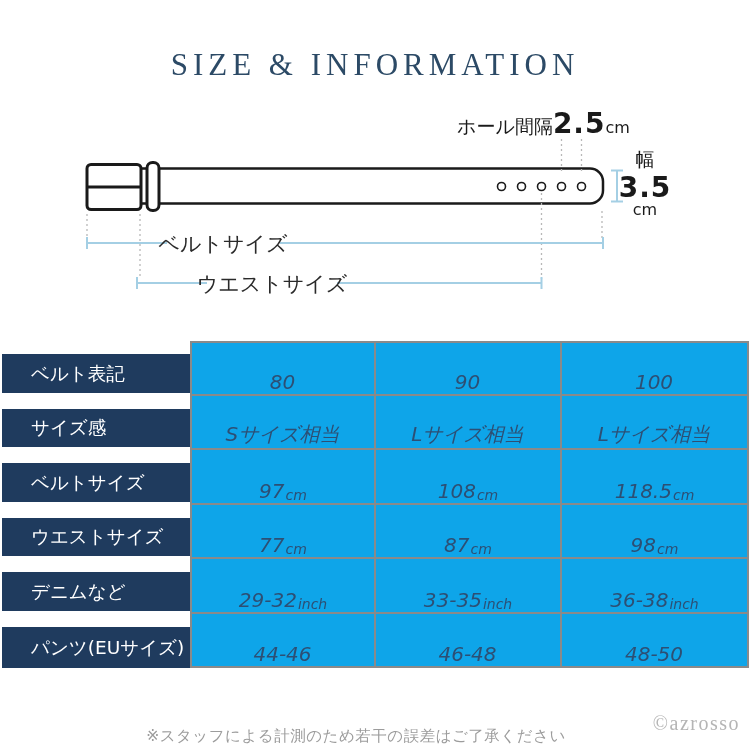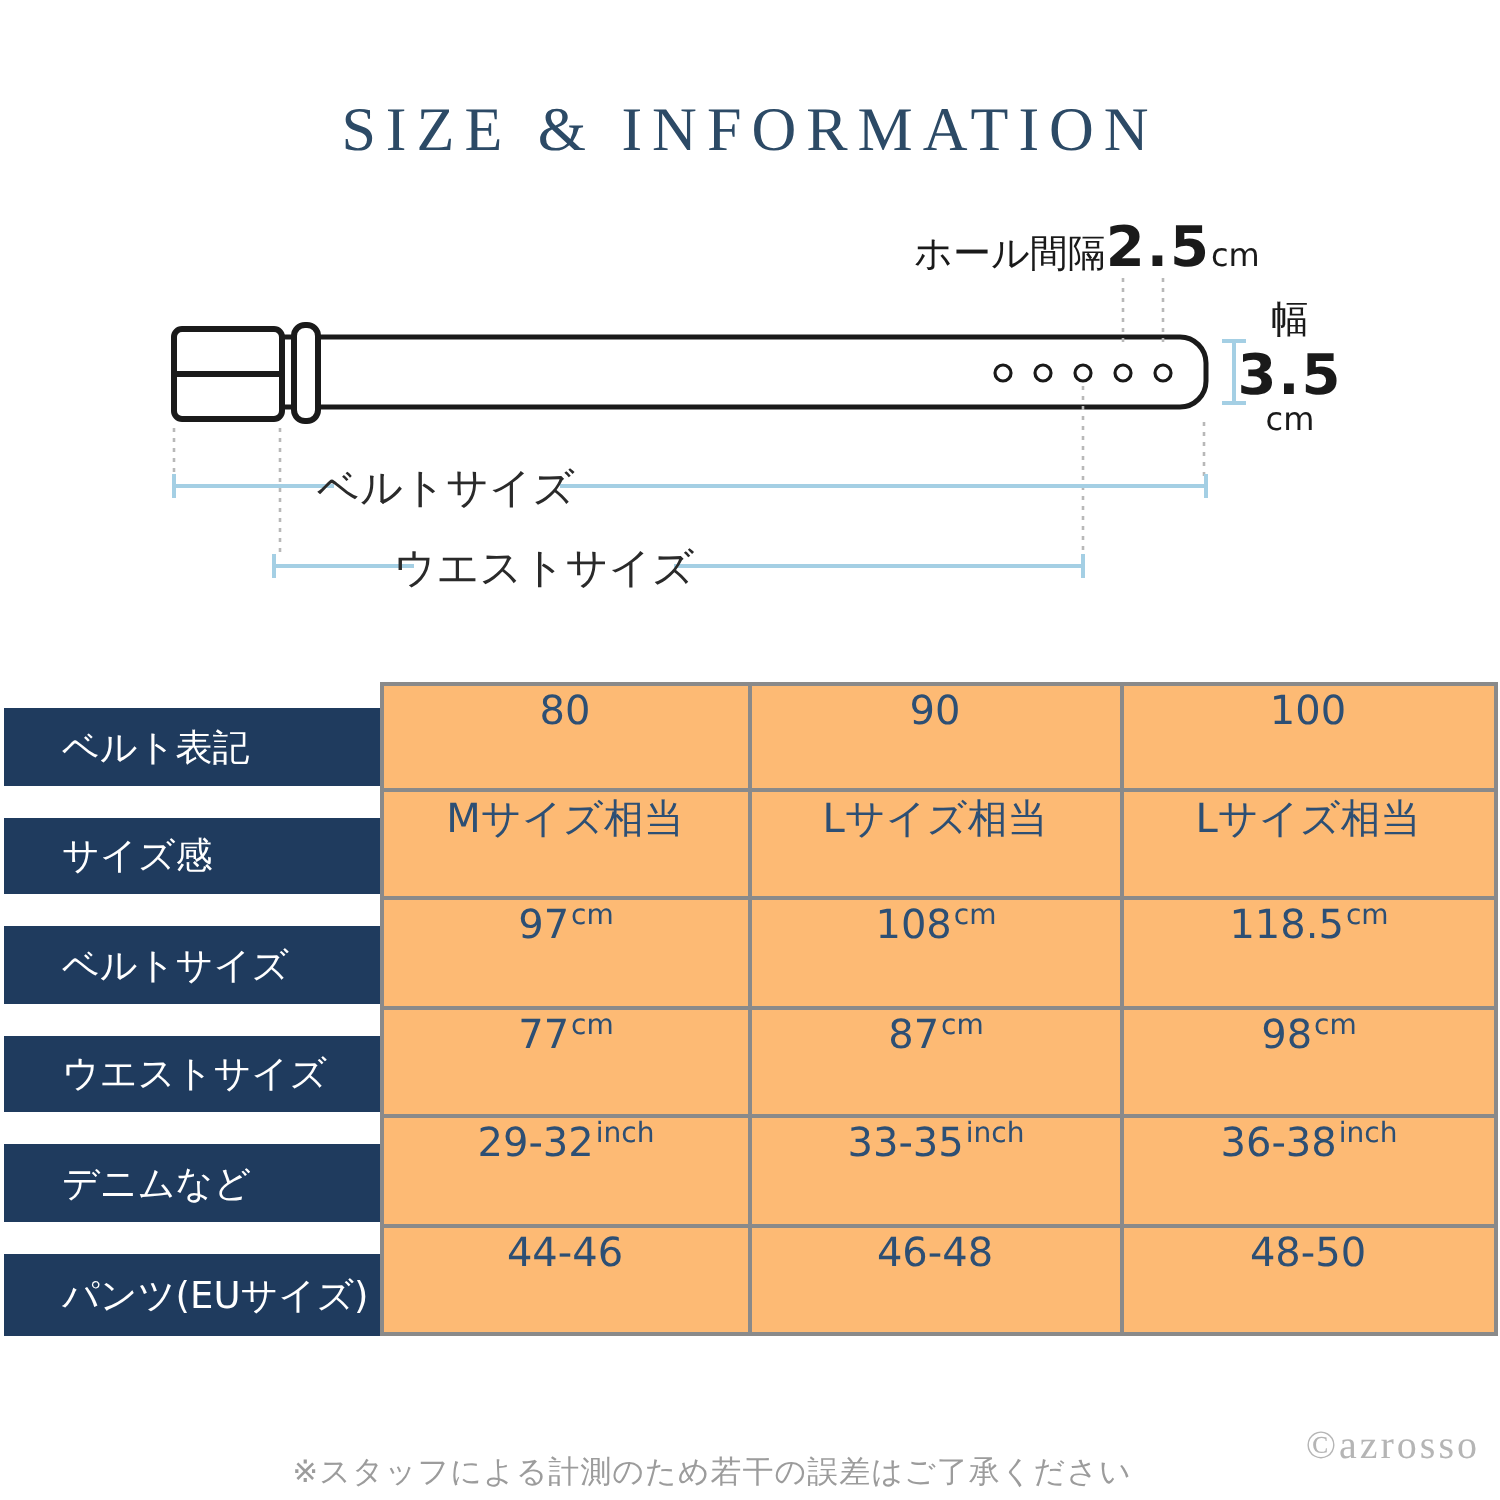--- a/index.html
+++ b/index.html
@@ -20,23 +20,23 @@
     display:grid;grid-template-columns:188px 186px 186px 187px;grid-auto-rows:54.5px;
   }
   .size-table > div{box-sizing:border-box;}
   .th{
     background:#1f3b5e;color:#ffffff;display:flex;align-items:center;
     padding-left:29px;font-size:18.5px;border-bottom:3px solid #ffffff;
     white-space:nowrap;overflow:hidden;margin-top:13px;
   }
   .th.last{border-bottom:none;}
   .td{
-    background:#fdba74;display:flex;align-items:flex-start;justify-content:center;
+    background:#0ea5e9;display:flex;align-items:flex-end;justify-content:center;
     color:#2d4f74;font-size:20px;
-    border-right:2px solid #8a8a8a;border-bottom:2px solid #8a8a8a;
+    border-right:2px solid #8a8a8a;border-bottom:2px solid #8a8a8a;font-style:italic;
   }
   .td.firstcol{border-left:2px solid #8a8a8a;}
   .td.toprow{border-top:2px solid #8a8a8a;}
   .unit{font-size:14px;margin-left:1px;color:#2d4f74;}
 
   .footer-note{
     position:absolute;top:710px;left:0;width:712px;text-align:center;
     font-size:15.5px;color:#9c9c9c;letter-spacing:0.5px;margin-top:16px;
   }
   .watermark{
@@ -120,21 +120,21 @@
         <span>90</span>
         <span class="unit"></span>
       </div>
     <div class="td toprow">
         <span>100</span>
         <span class="unit"></span>
       </div>
 
     <div class="th">サイズ感</div>
     <div class="td firstcol">
-        <span>Mサイズ相当</span>
+        <span>Sサイズ相当</span>
         <span class="unit"></span>
       </div>
     <div class="td">
         <span>Lサイズ相当</span>
         <span class="unit"></span>
       </div>
     <div class="td">
         <span>Lサイズ相当</span>
         <span class="unit"></span>
       </div>

